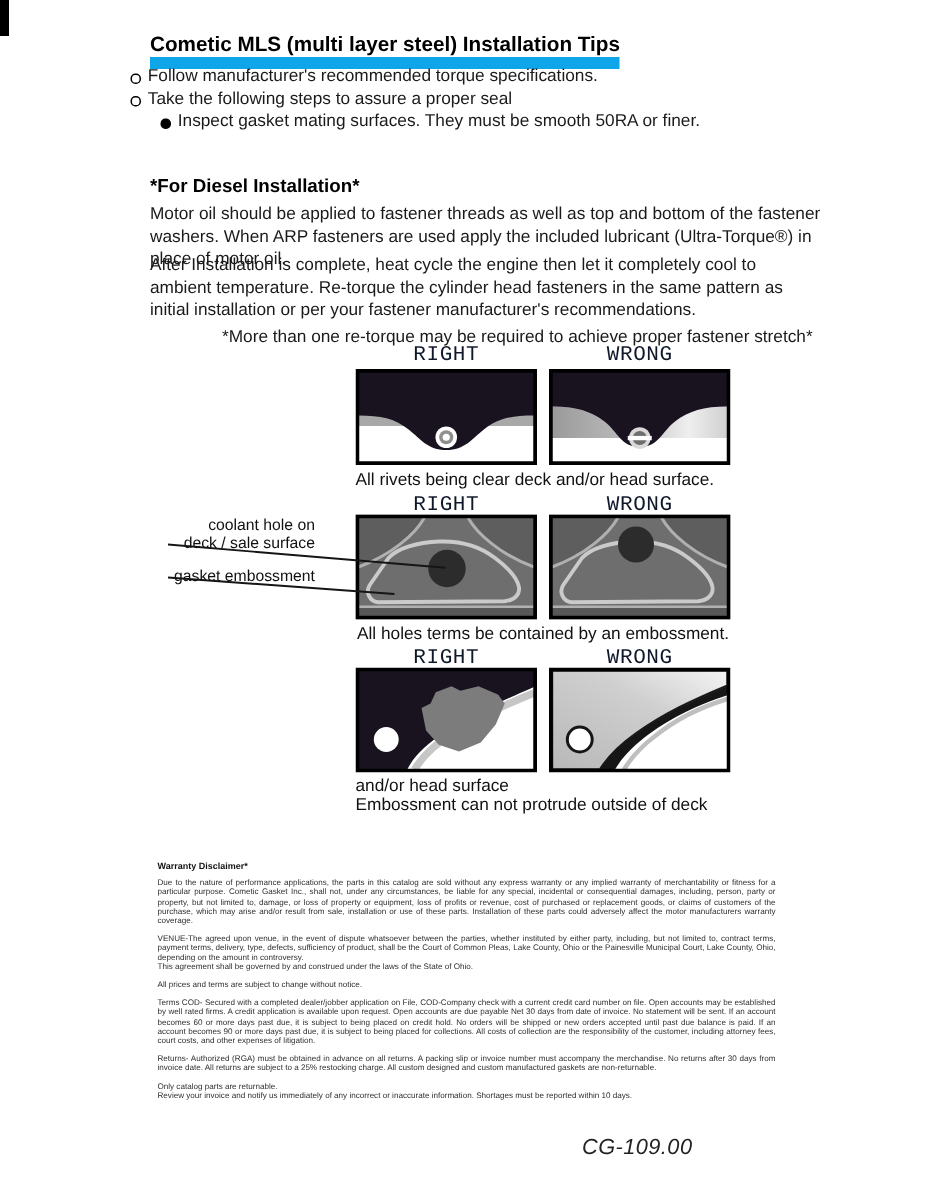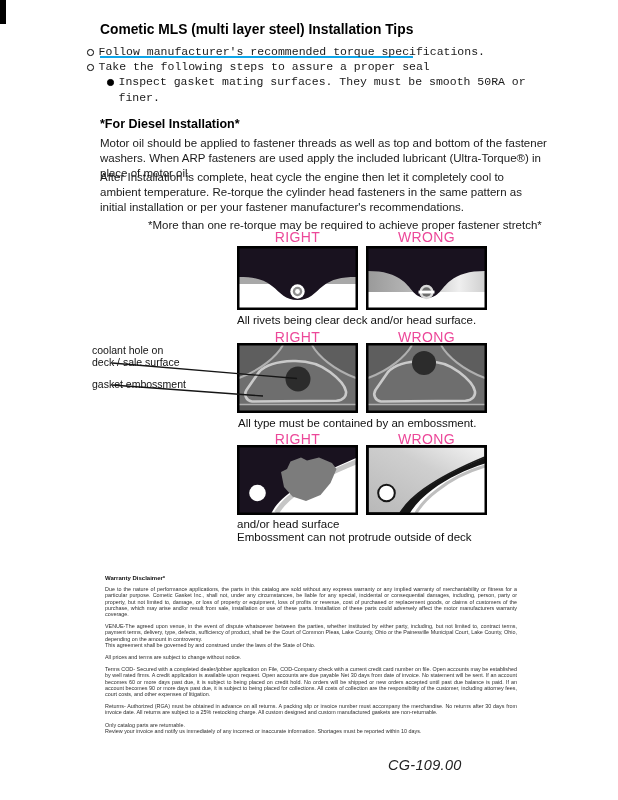--- a/index.html
+++ b/index.html
@@ -3,45 +3,45 @@
 <meta charset="utf-8">
 <style>
   html,body{margin:0;padding:0;background:#ffffff;}
   .page{position:relative;width:618px;height:800px;background:#ffffff;overflow:hidden;
         font-family:"Liberation Sans", sans-serif;color:#1a1a1a;}
   .abs{position:absolute;}
 
   .edge-mark{left:0;top:7;width:6px;height:24px;background:#000;}
 
   .title{left:100px;top:22px;font-size:13.8px;font-weight:bold;color:#000;}
-  .title .ul{display:inline-block;border-bottom:2px solid #0ea5e9;padding-bottom:19px;}
+  .title .ul{display:inline-block;border-bottom:8px solid #0ea5e9;padding-bottom:1px;}
 
   .tips{left:87px;top:44px;font-size:11.5px;line-height:15.2px;width:470px;}
-  .tip-row{display:flex;align-items:flex-start;font-family:Liberation Mono, monospace;}
+  .tip-row{display:flex;align-items:flex-start;}
   .tip-row.sub{margin-left:20px;}
   .bullet{flex:0 0 auto;width:4.5px;height:4.5px;border-radius:50%;margin:5px 5px 0 0;}
   .bullet.open{border:1px solid #000;}
   .bullet.filled{background:#000;border:1px solid #000;}
 
   .diesel-h{left:100px;top:117px;font-size:12.5px;font-weight:bold;color:#000;}
   .para{font-size:11.5px;line-height:15.2px;}
   .p1{left:100px;top:136px;width:456px;}
   .p2{left:100px;top:170px;width:448px;}
   .p3{left:100px;top:218px;width:460px;margin-left:48px;}
 
-  .col-h{width:121px;text-align:center;font-size:14px;letter-spacing:.4px;color:#ec4899;}
+  .col-h{width:121px;text-align:center;font-size:14px;letter-spacing:.4px;color:#0f172a;font-family:Liberation Mono, monospace;}
   .r1h{top:229px;} .r2h{top:329px;} .r3h{top:431px;}
   .c1{left:237px;} .c2{left:366px;}
   .dbox{width:121px;height:64px;}
   .dbox2{width:121px;height:70px;}
   .b1{top:246px;} .b2{top:343px;} .b3{top:445px;}
   .caption{font-size:11.5px;line-height:13px;color:#111;}
   .cap1{left:237px;top:314px;} .cap2{left:238px;top:417px;} .cap3{left:237px;top:518px;}
 
-  .dlabel{width:118px;font-size:10.5px;line-height:11.5px;color:#111;}
+  .dlabel{width:118px;text-align:right;font-size:10.5px;line-height:11.5px;color:#111;}
   .lab-coolant{left:92px;top:345px;}
   .lab-emboss{left:92px;top:379px;}
   .leaders{left:100px;top:340px;pointer-events:none;z-index:5;}
 
   .fine{left:105px;top:575px;width:412px;font-size:5.4px;line-height:6.2px;color:#2e2e2e;text-align:justify;}
   .fine .fh{font-size:6px;font-weight:bold;margin:0 0 5px 0;color:#111;text-align:left;}
   .fine p{margin:0 0 6px 0;}
   .fine p.tight{margin-bottom:0;}
 
   .footer{left:388px;top:757px;font-size:14.5px;color:#222;letter-spacing:.3px;font-style:italic;}
@@ -145,21 +145,21 @@
     <div>coolant hole on</div>
     <div>deck / sale surface</div>
   </div>
   <div class="abs dlabel lab-emboss">gasket embossment</div>
 
   <svg class="abs leaders" viewBox="0 0 200 70" width="200" height="70">
     <line x1="12" y1="23" x2="197" y2="38.5" stroke="#151515" stroke-width="1.3"></line>
     <line x1="12" y1="45" x2="163" y2="56" stroke="#151515" stroke-width="1.3"></line>
   </svg>
 
-  <div class="abs caption cap2">All type must be contained by an embossment.</div>
+  <div class="abs caption cap2">All holes terms be contained by an embossment.</div>
 
   <div class="abs col-h r3h c1">RIGHT</div>
   <div class="abs col-h r3h c2">WRONG</div>
 
   <svg class="abs dbox2 b3 c1" viewBox="0 0 121 70" width="121" height="70">
     <rect x="0" y="0" width="121" height="70" fill="#ffffff"></rect>
     <path d="M2,2 H119 V13 C96,23 78,31 60,43 C47,51 39,59 34.5,68 L2,68 Z" fill="#19121f"></path>
     <path d="M119,17 C97,26 79,34 61.5,46 C49.5,54 43.5,61 39.5,68" stroke="#c6c6c6" stroke-width="5" fill="none"></path>
     <path d="M44,27 L50,24 L53.5,16.5 L64,12.5 L70,15.5 L82,12.5 L95,18 L99.5,24 L93.5,38 L83.5,50 L69,56 L55.5,51.5 L47,42 Z" fill="#7c7c7c"></path>
     <circle cx="20.5" cy="48" r="8.3" fill="#ffffff"></circle>

